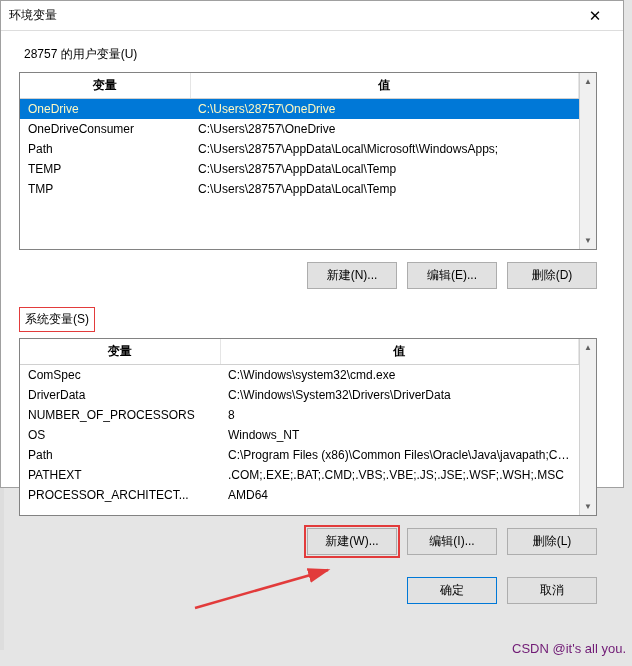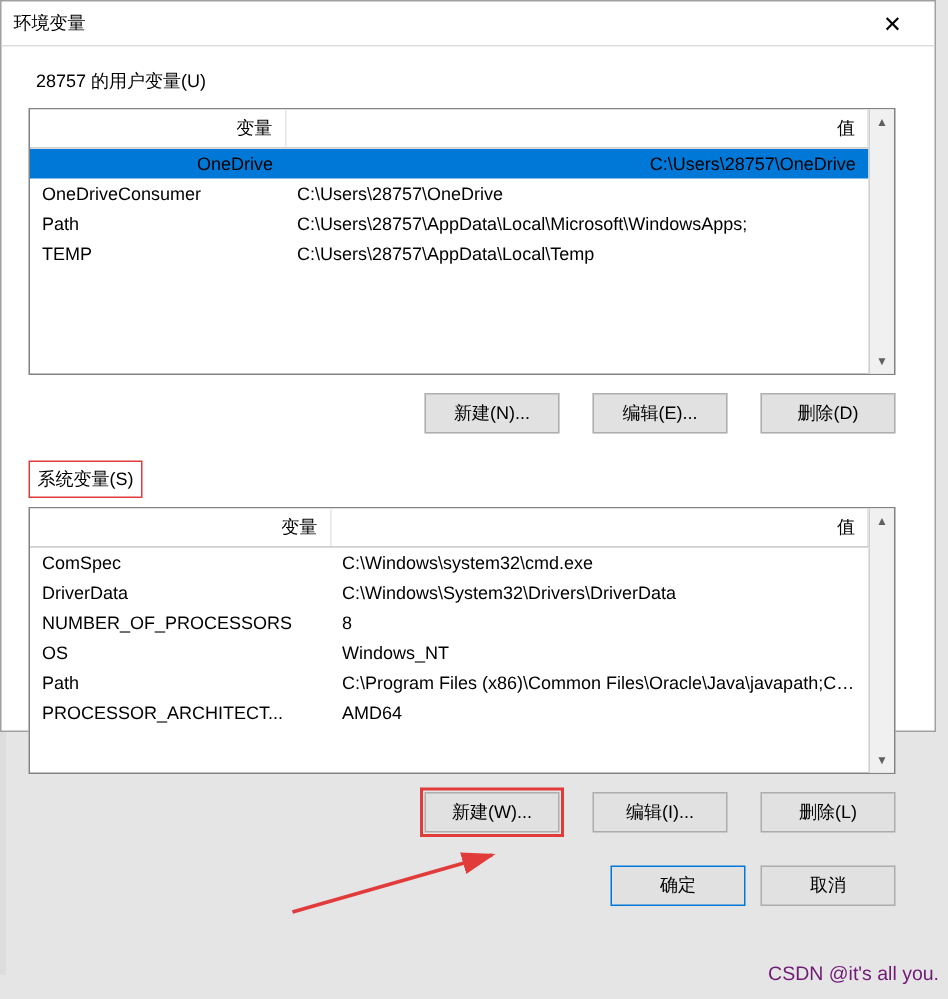--- a/index.html
+++ b/index.html
@@ -9,24 +9,24 @@
   .titlebar-title { font-size: 12px; flex: 1; }
   .close-btn { width: 40px; height: 28px; display: flex; align-items: center; justify-content: center; font-size: 15px; cursor: pointer; }
   .content { padding: 12px 26px 16px 18px; }
   .section-label { font-size: 12px; margin-bottom: 6px; display: inline-block; padding: 3px 5px; }
   .highlight-box { border: 1px solid #e23b3b; }
   .table-wrap { border: 1px solid #828282; height: 178px; background: #fff; position: relative; }
   .scrollbar { position: absolute; right: 0; top: 0; bottom: 0; width: 17px; background: #f0f0f0; border-left: 1px solid #d0d0d0; }
   .scroll-up, .scroll-down { height: 17px; display: flex; align-items: center; justify-content: center; font-size: 8px; color: #606060; background: #f0f0f0; }
   .scroll-down { position: absolute; bottom: 0; left: 0; right: 0; }
   table { width: calc(100% - 17px); border-collapse: collapse; font-size: 12px; table-layout: fixed; }
-  thead th { text-align: right; font-weight: normal; padding: 4px 8px; border-bottom: 1px solid #d0d0d0; border-right: 1px solid #e5e5e5; background: #fff; height: 22px; }
+  thead th { text-align: center; font-weight: bold; padding: 4px 8px; border-bottom: 1px solid #d0d0d0; border-right: 1px solid #e5e5e5; background: #fff; height: 22px; }
   tbody td { padding: 3px 8px; white-space: nowrap; overflow: hidden; text-overflow: ellipsis; height: 20px; }
-  tr.selected td { background: #0078d7; color: #000000; text-align: right; }
-  .btn-row { display: flex; justify-content: flex-end; gap: 22px; margin-top: 12px; margin-bottom: 18px; }
+  tr.selected td { background: #0078d7; color: #fef9c3; }
+  .btn-row { display: flex; justify-content: flex-end; gap: 10px; margin-top: 12px; margin-bottom: 18px; }
   .wbtn { width: 90px; height: 27px; font-size: 12px; background: #e1e1e1; border: 1px solid #adadad; cursor: pointer; display: flex; align-items: center; justify-content: center; }
   .wbtn.highlight { outline: 2px solid #e23b3b; outline-offset: 1px; margin-left: 40px; }
   .wbtn.default { border: 1px solid #0078d7; }
   .bottom-row { display: flex; justify-content: flex-end; gap: 10px; margin-top: 22px; }
   .arrow-svg { position: absolute; left: 190px; top: 560px; pointer-events: none; }
   .watermark { position: absolute; right: 6px; bottom: 10px; color: #701a75; font-size: 13px; }
   .left-strip { position: absolute; left: 0; top: 30px; width: 4px; height: 620px; background: #ddd; }
   .col-var { width: 170px; }
   .col-val { width: auto; }
   .sys-table-wrap .col-var { width: 200px; }
@@ -69,20 +69,24 @@
             <td>C:\Users\28757\OneDrive</td>
           </tr>
           <tr>
             <td>Path</td>
             <td>C:\Users\28757\AppData\Local\Microsoft\WindowsApps;</td>
           </tr>
           <tr>
             <td>TEMP</td>
             <td>C:\Users\28757\AppData\Local\Temp</td>
           </tr>
+          <tr>
+            <td>TMP</td>
+            <td>C:\Users\28757\AppData\Local\Temp</td>
+          </tr>
         </tbody>
       </table>
       <div class="scrollbar">
         <div class="scroll-up">▲</div>
         <div class="scroll-down">▼</div>
       </div>
     </div>
 
     <div class="btn-row">
       <div class="wbtn">新建(N)...</div>
@@ -119,20 +123,24 @@
           </tr>
           <tr>
             <td>OS</td>
             <td>Windows_NT</td>
           </tr>
           <tr>
             <td>Path</td>
             <td>C:\Program Files (x86)\Common Files\Oracle\Java\javapath;C:...</td>
           </tr>
           <tr>
+            <td>PATHEXT</td>
+            <td>.COM;.EXE;.BAT;.CMD;.VBS;.VBE;.JS;.JSE;.WSF;.WSH;.MSC</td>
+          </tr>
+          <tr>
             <td>PROCESSOR_ARCHITECT...</td>
             <td>AMD64</td>
           </tr>
         </tbody>
       </table>
       <div class="scrollbar">
         <div class="scroll-up">▲</div>
         <div class="scroll-down">▼</div>
       </div>
     </div>

